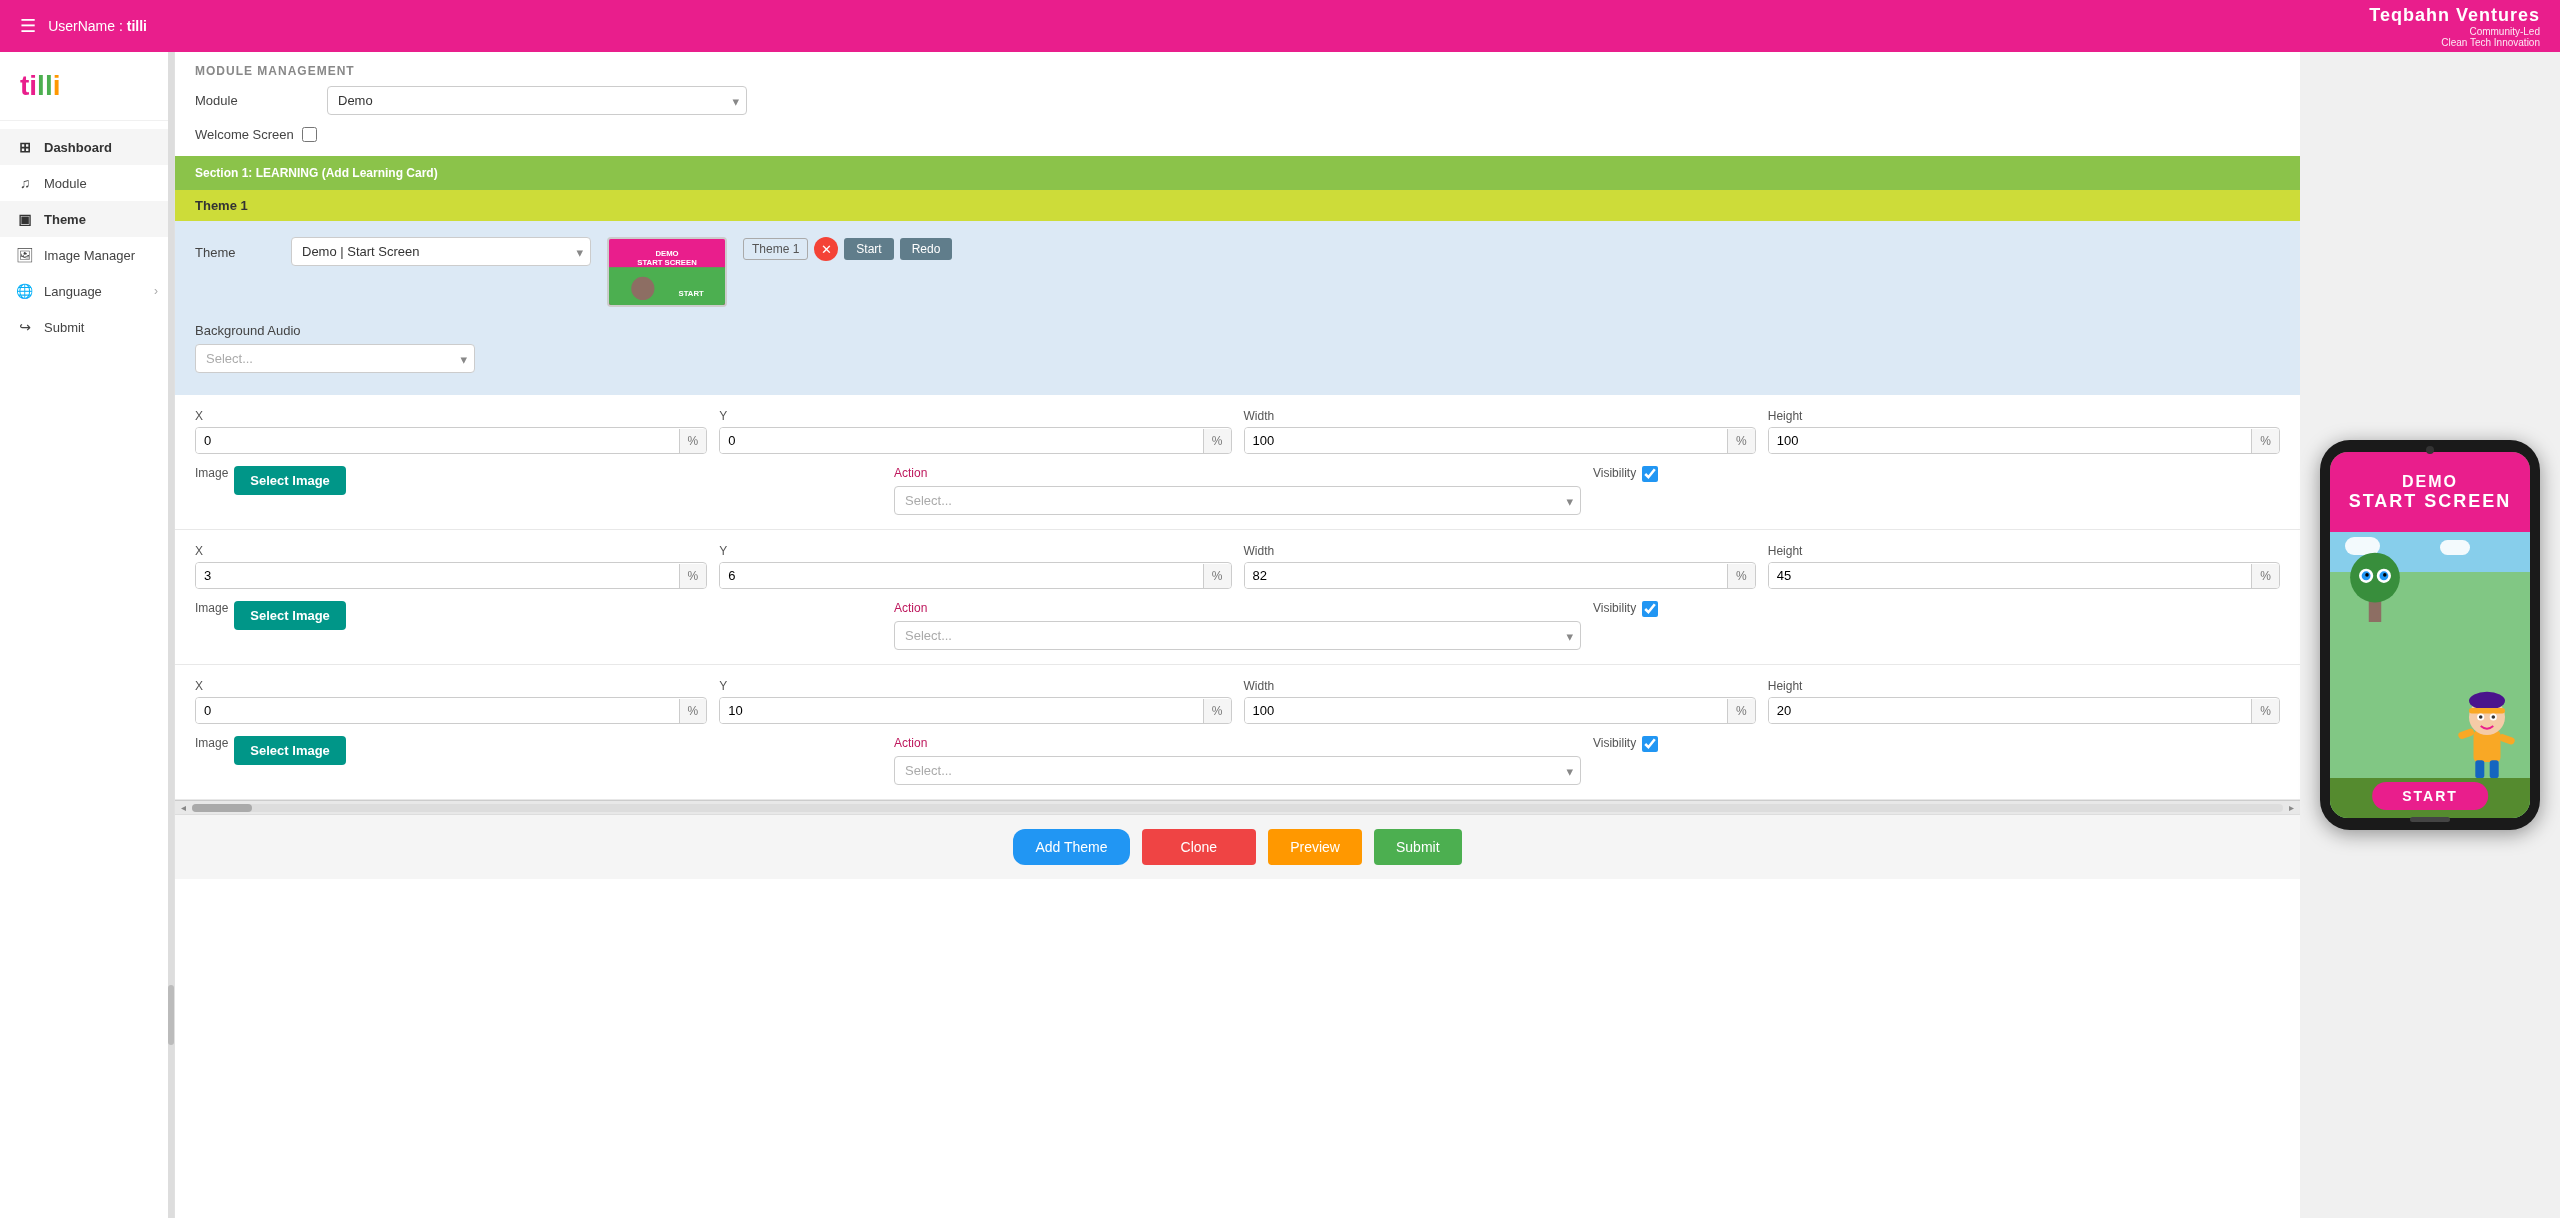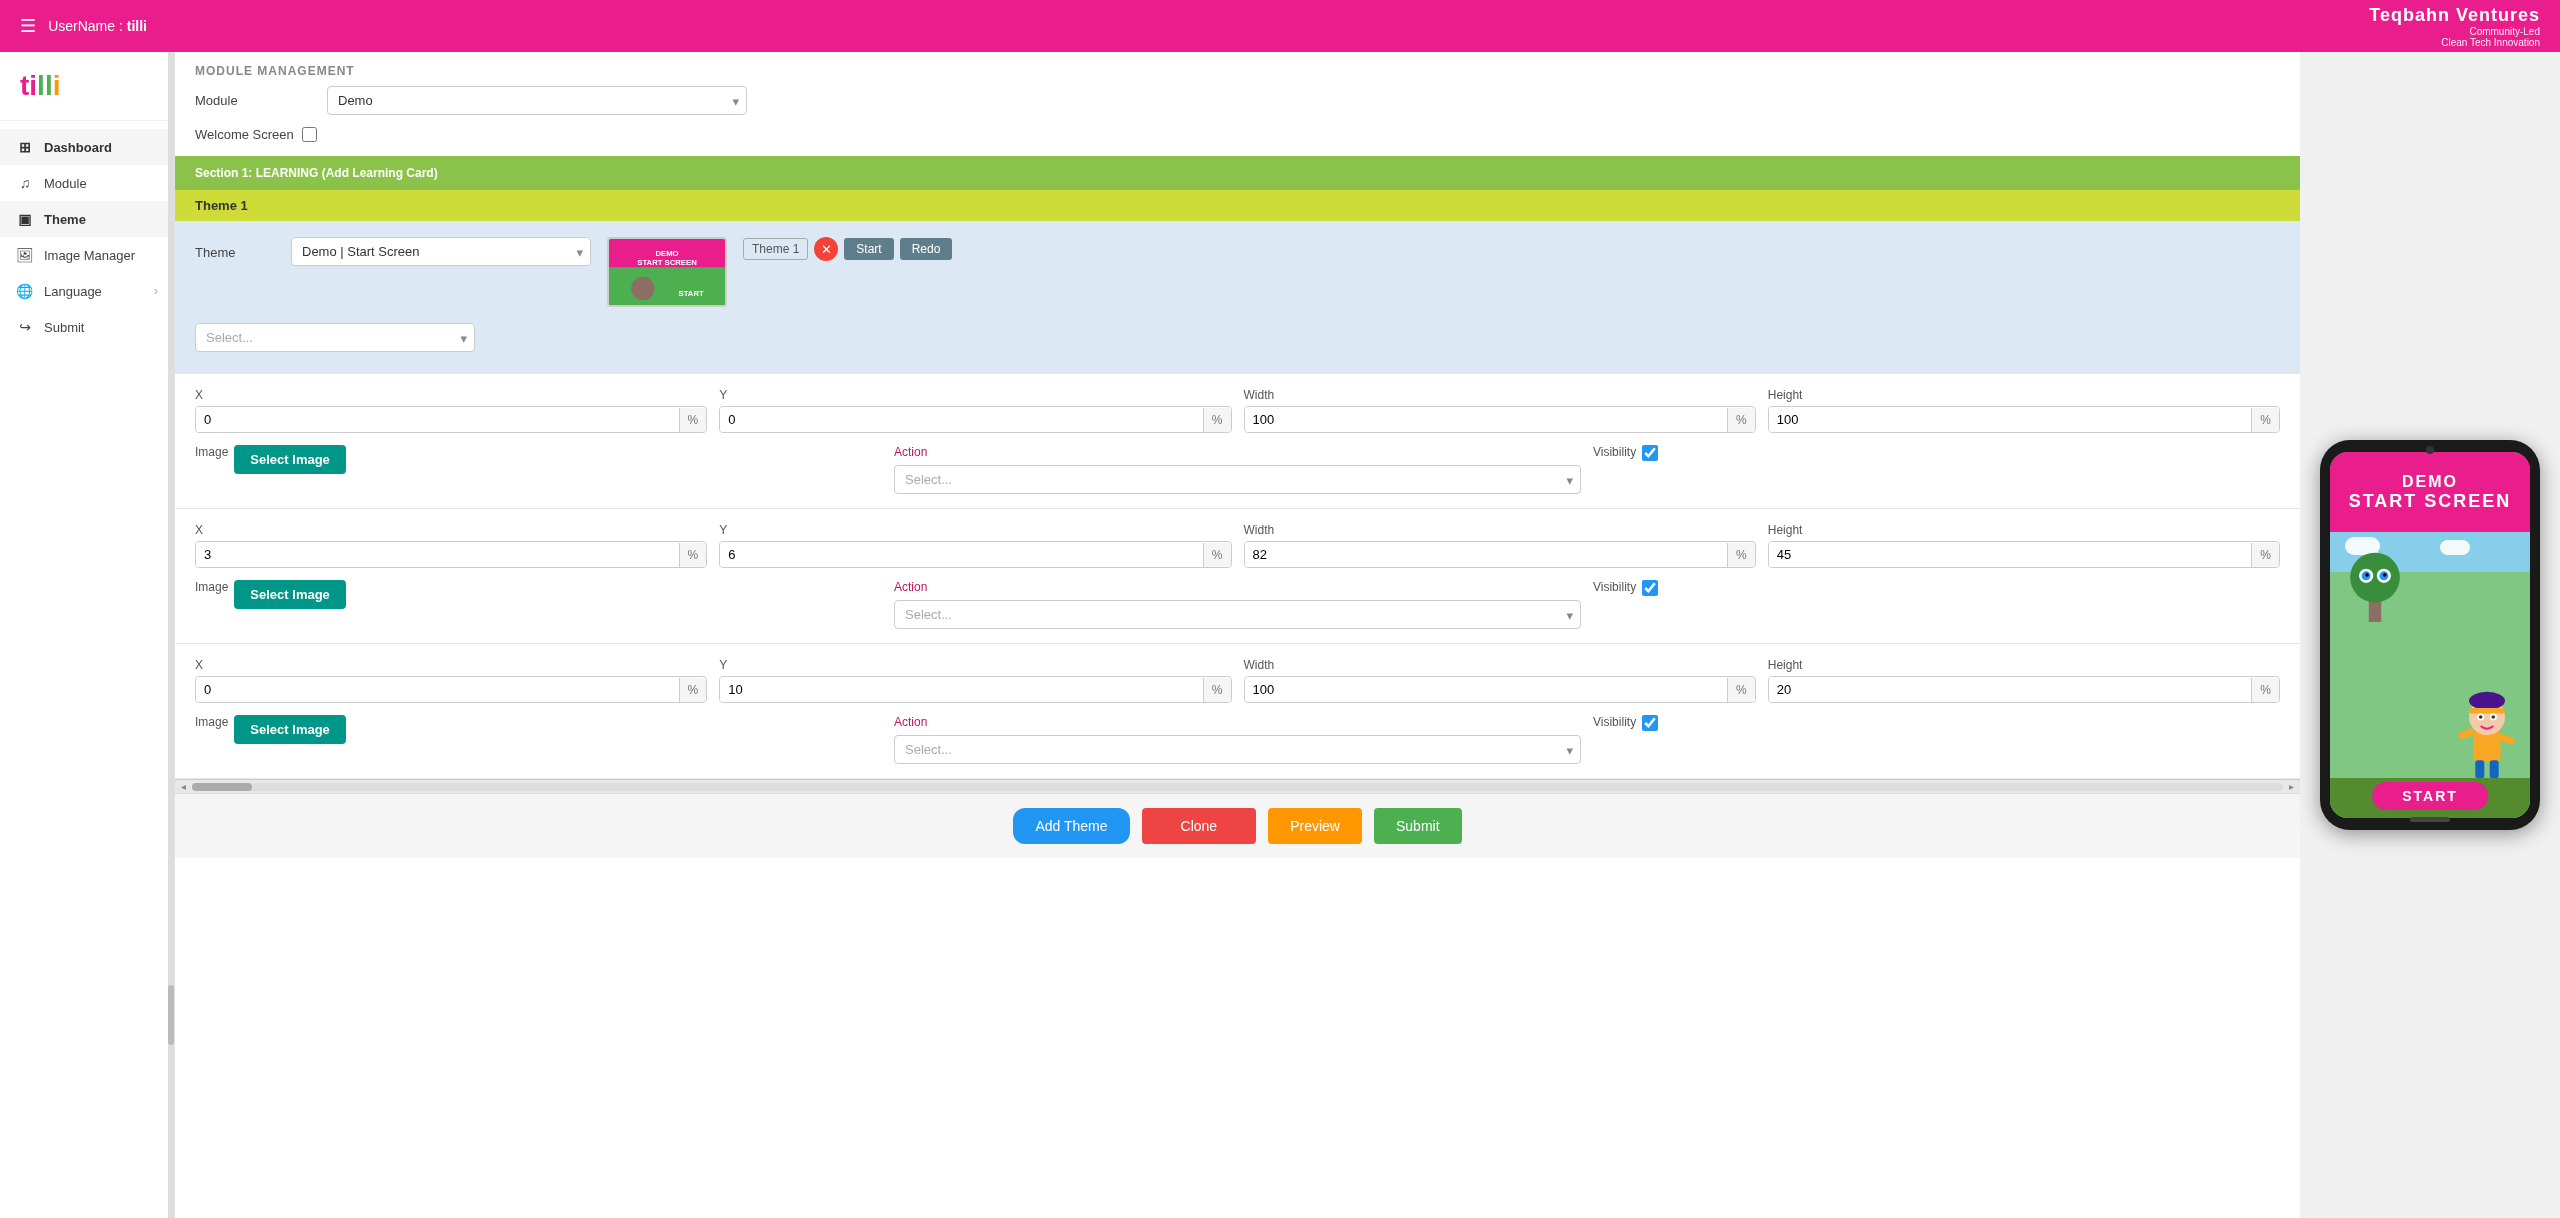--- a/index.html
+++ b/index.html
@@ -628,20 +628,21 @@
 
         <div class="theme-action-btns">
           <span class="theme-badge">Theme 1</span>
           <button class="btn-x">✕</button>
           <button class="btn-undo">Start</button>
           <button class="btn-redo">Redo</button>
         </div>
       </div>
 
       <div style="margin-bottom:6px;">
+        <div class="bg-audio-label">Background Audio</div>
         <div style="position:relative; display:inline-block;">
           <select class="bg-audio-select">
             <option value="">Select...</option>
           </select>
           <span class="select-arrow">▾</span>
         </div>
       </div>
     </div>
 
     <div class="inner-scroll">

